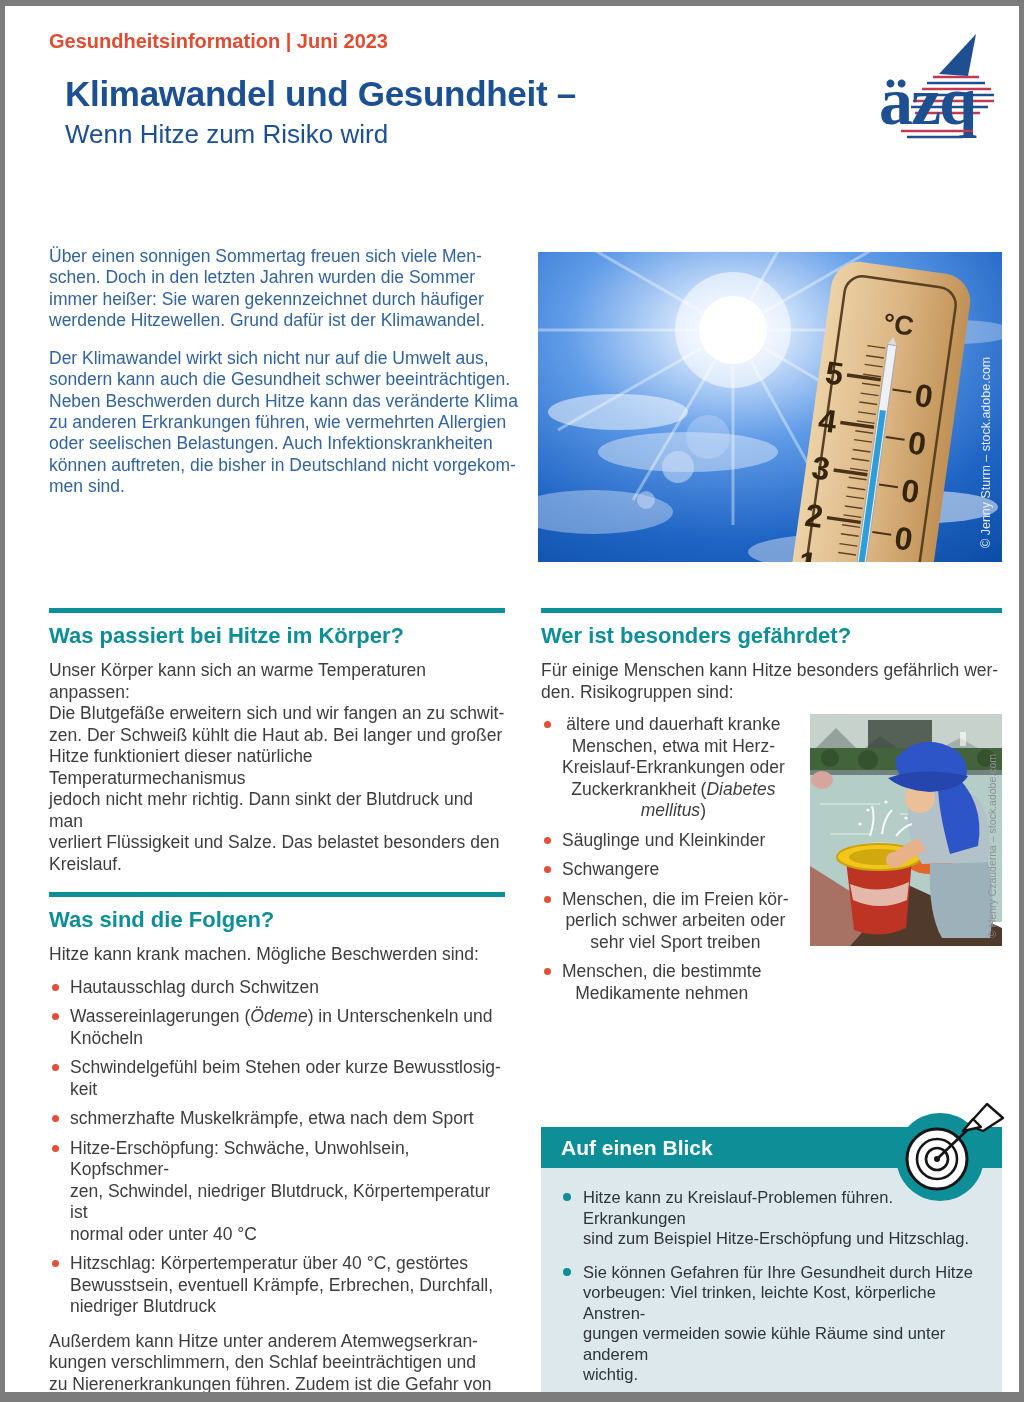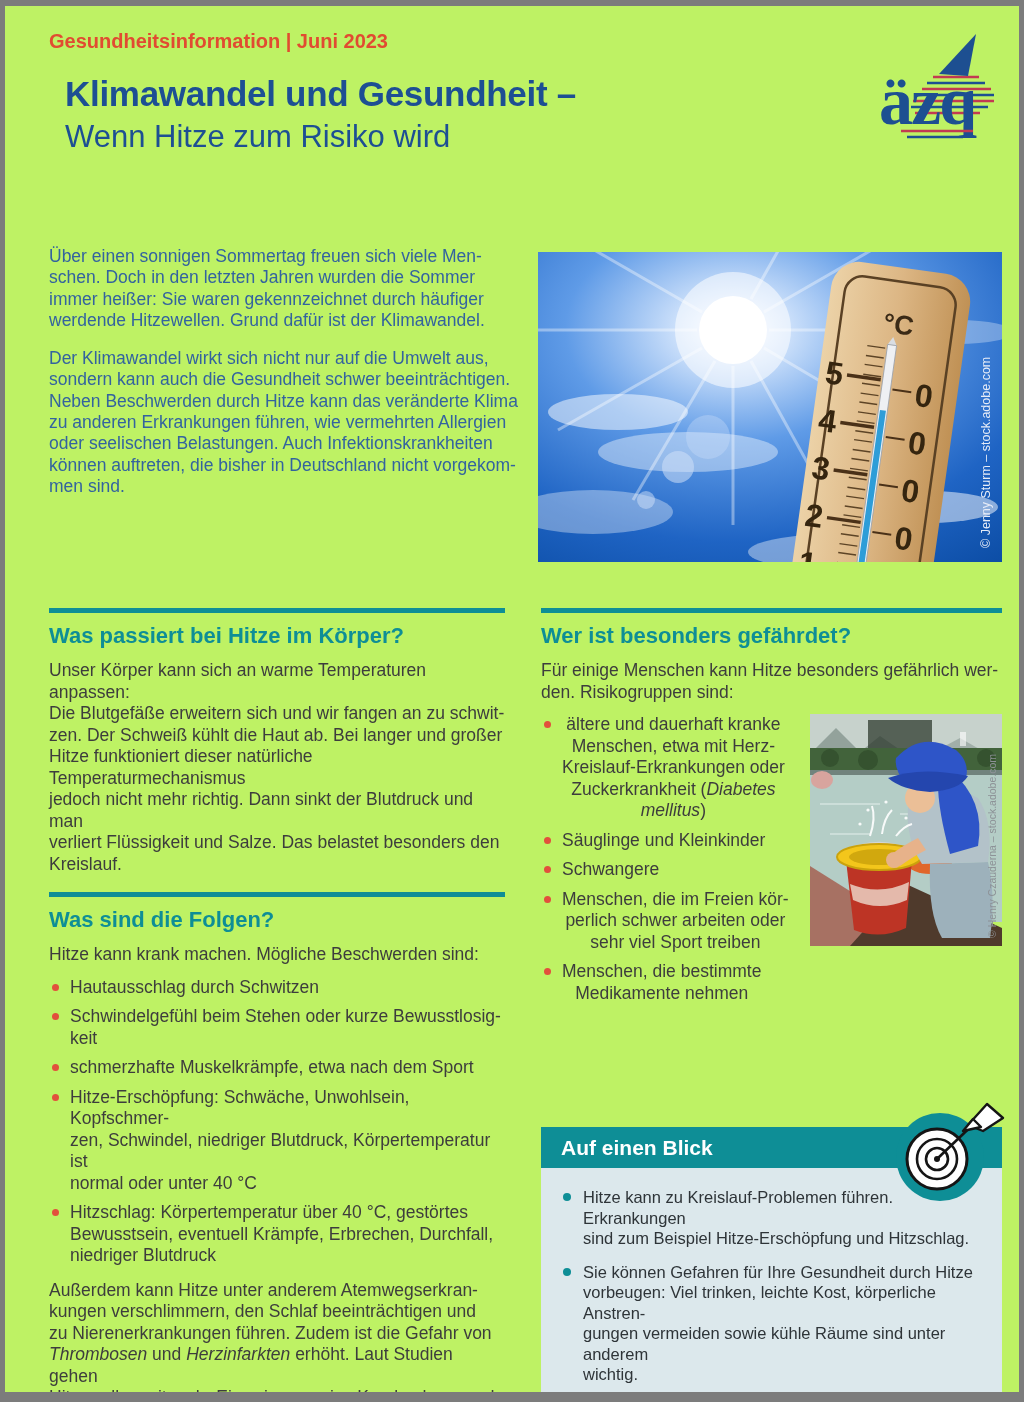--- a/index.html
+++ b/index.html
@@ -4,28 +4,28 @@
 <style>
   :root{
     --teal:#0e8e96; --title-blue:#1d4f93; --intro-blue:#33639f; --body-text:#3d3d3d;
     --kicker-red:#e14b31; --bullet-red:#e2503c; --box-bg:#dce8ec; --page-border:#7c7c7c;
     --logo-red:#c23a52; --logo-blue:#1d4f91;
   }
   *{margin:0;padding:0;box-sizing:border-box;}
   html,body{background:#9a9a9a;}
   body{font-family:"Liberation Sans","DejaVu Sans",sans-serif;}
   .page{
-    position:relative;width:1024px;height:1402px;background:#bef264;
+    position:relative;width:1024px;height:1402px;background:#ffffff;
     border:5px solid var(--page-border);border-top-width:6px;border-bottom-width:10px;
     overflow:hidden;
   }
   .kicker{position:absolute;left:44px;top:24px;font-size:20px;font-weight:bold;color:var(--kicker-red);}
   .titleblock{position:absolute;left:60px;top:68px;}
   .title{font-size:35px;font-weight:bold;color:var(--title-blue);letter-spacing:-0.3px;line-height:40px;}
-  .subtitle{font-size:31px;color:var(--title-blue);margin-top:5px;}
+  .subtitle{font-size:26px;color:var(--title-blue);margin-top:5px;}
   .logo{position:absolute;left:870px;top:22px;text-align:right;}
   .intro{position:absolute;left:44px;top:240px;width:478px;color:var(--intro-blue);font-size:17.5px;line-height:21.3px;}
   .intro p + p{margin-top:17px;}
   .preline{white-space:pre-line;}
   .photo{position:absolute;display:block;}
   #thermo-photo{left:533px;top:246px;}
   #child-photo{position:absolute;top:106px;right:0;}
   .col{position:absolute;top:602px;}
   .col-left{left:44px;width:456px;}
   .col-right{left:536px;width:461px;height:784px;}
@@ -186,20 +186,25 @@
       <div class="rule"></div>
       <h2>Was sind die Folgen?</h2>
       <p class="body-text preline">Hitze kann krank machen. Mögliche Beschwerden sind:</p>
       <ul class="blist body-text">
         <li>
             <span class="dot"></span>
             <span class="preline">Hautausschlag durch Schwitzen</span>
           </li>
         <li>
             <span class="dot"></span>
+            <span class="preline">Wassereinlagerungen (<em>Ödeme</em>) in Unterschenkeln und
+Knöcheln</span>
+          </li>
+        <li>
+            <span class="dot"></span>
             <span class="preline">Schwindelgefühl beim Stehen oder kurze Bewusstlosig-
 keit</span>
           </li>
         <li>
             <span class="dot"></span>
             <span class="preline">schmerzhafte Muskelkrämpfe, etwa nach dem Sport</span>
           </li>
         <li>
             <span class="dot"></span>
             <span class="preline">Hitze-Erschöpfung: Schwäche, Unwohlsein, Kopfschmer-

